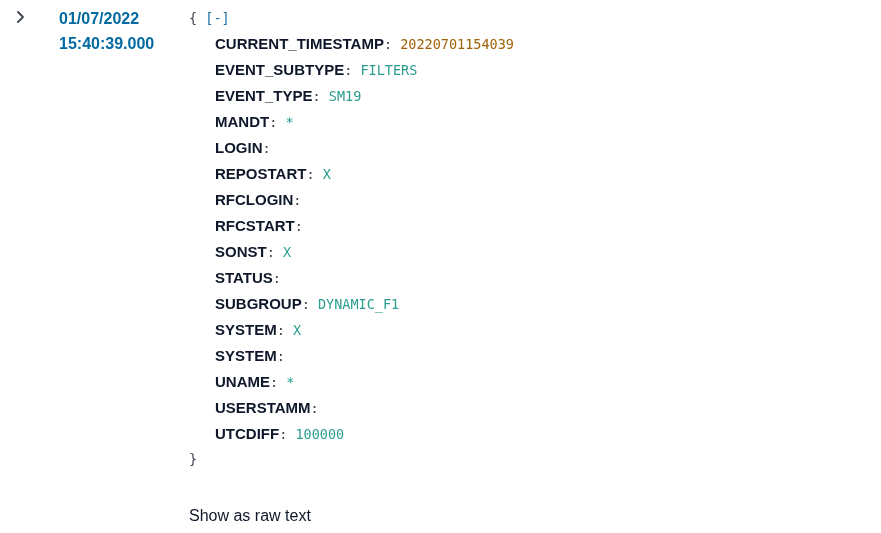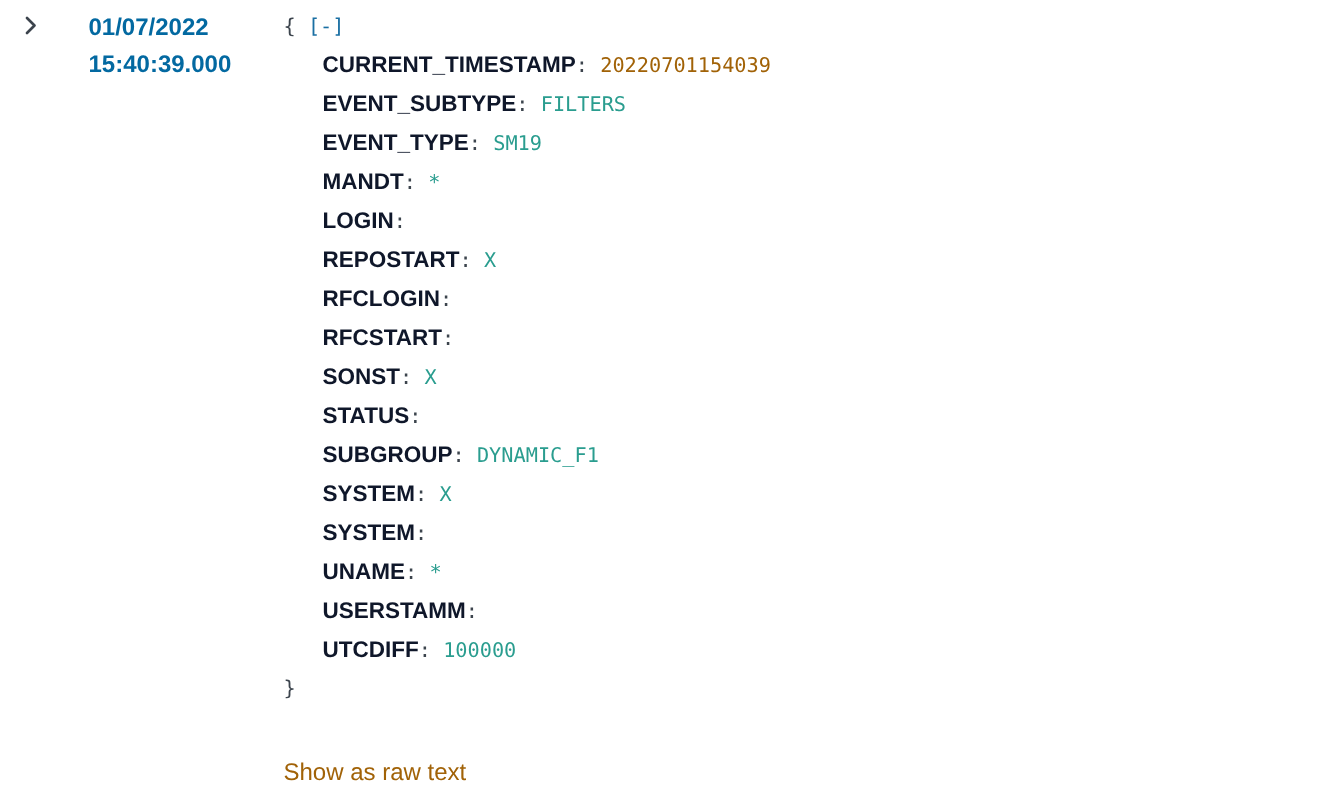--- a/index.html
+++ b/index.html
@@ -75,21 +75,21 @@
     .val-num {
       color: #a16207;
       cursor: pointer;
     }
     .raw-link {
       position: absolute;
       left: 189px;
       top: 505px;
       font-size: 16px;
       line-height: 22px;
-      color: #a16207;
+      color: #0f172a;
       cursor: pointer;
       font-family: "Liberation Sans", sans-serif;
     }
   </style>
 </head>
 <body>
 
 <div class="expand">
   <span>
     <svg width="10" height="14" viewBox="0 0 10 14">

